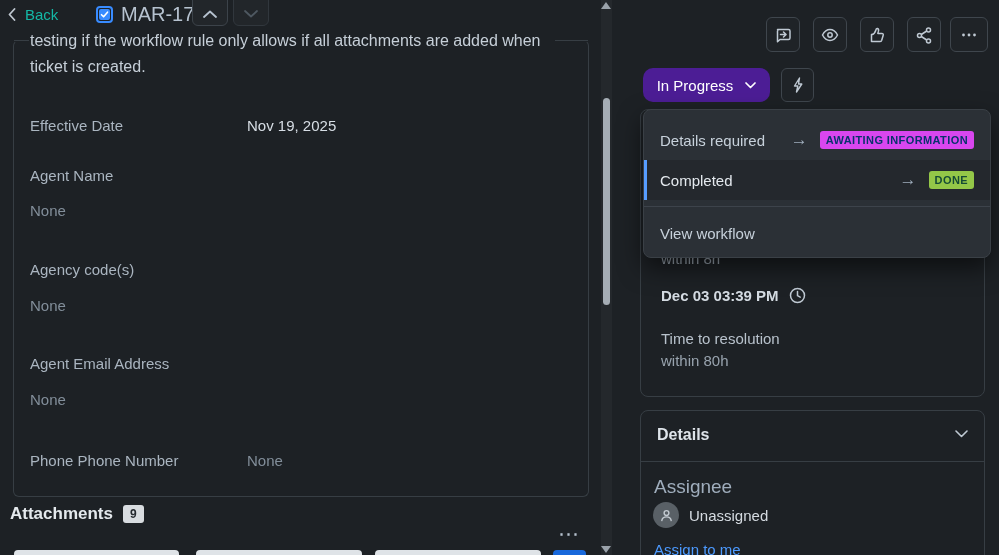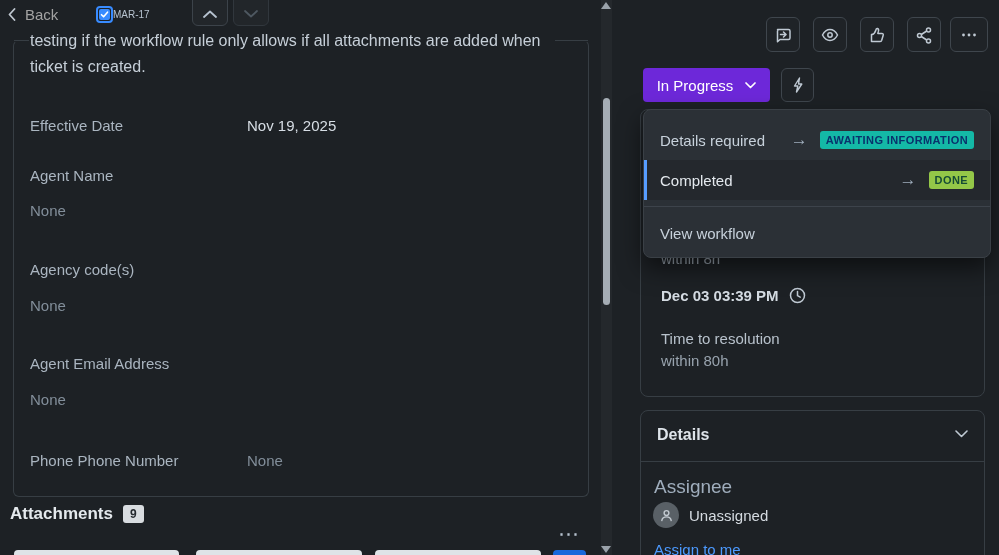--- a/index.html
+++ b/index.html
@@ -6,23 +6,23 @@
   html,body { background:#101214; }
   #stage {
     position:relative; width:999px; height:555px; overflow:hidden;
     background:#1d2125; font-family:"Liberation Sans", sans-serif; color:#b6c2cf;
   }
   .abs { position:absolute; }
 
   
   #topbar { left:0; top:0; width:600px; height:28px; background:#1d2125; z-index:30; }
   .back-btn { left:8px; top:3px; display:flex; align-items:center; gap:9px; height:22px;
-    color:#a3a3a3; font-size:15px; cursor:pointer; z-index:31;justify-content:center; }
-  .issue-chip { left:96px; top:3px; display:flex; align-items:center; height:22px;
-    color:#b6c2cf; font-size:10px; cursor:pointer; z-index:31; }
+    color:#14b8a6; font-size:15px; cursor:pointer; z-index:31;justify-content:center; }
+  .issue-chip { left:96px; top:3px; display:flex; align-items:center; gap:8px; height:22px;
+    color:#b6c2cf; font-size:20px; cursor:pointer; z-index:31; }
   .task-icon { width:17px; height:17px; border:2px solid #388bff; border-radius:4px;
     display:flex; align-items:center; justify-content:center; background:#1d2125; }
   .task-icon .fill { width:11px; height:11px; background:#388bff; border-radius:2px;
     display:flex; align-items:center; justify-content:center; }
   .nav-btn { top:-8px; width:36px; height:34px; border:1px solid #3c434a; border-radius:6px;
     background:#22262a; display:flex; align-items:flex-end; justify-content:center;
     padding-bottom:7px; z-index:31; cursor:pointer; }
   .nav-btn.up { left:192px; }
   .nav-btn.down { left:233px; border-color:#31373d; }
 
@@ -51,40 +51,40 @@
   .sb-thumb { left:603px; top:98px; width:7px; height:207px; background:#a5adb5;
     border-radius:4px; z-index:21; cursor:pointer; }
   .sb-arrow { width:0; height:0; border-left:5px solid transparent; border-right:5px solid transparent; z-index:21; cursor:pointer; }
   .sb-up { left:601px; top:2px; border-bottom:7px solid #9aa2aa; }
   .sb-down { left:601px; top:546px; border-top:7px solid #9aa2aa; }
 
   
   .icon-btn { top:17px; width:34px; height:35px; border:1px solid #3f464d; border-radius:6px;
     background:#1f2327; display:flex; align-items:center; justify-content:center;
     cursor:pointer; z-index:5; color:#bfc9d3; }
-  .status-btn { left:643px; top:68px; width:127px; height:34px; background:#6d28d9;
-    border-radius:4px; display:flex; align-items:center; justify-content:center; gap:12px;
+  .status-btn { left:643px; top:68px; width:127px; height:34px; background:#4c1d95;
+    border-radius:10px; display:flex; align-items:center; justify-content:center; gap:12px;
     color:#ffffff; font-size:15px; font-weight:500; cursor:pointer; z-index:5; }
   .bolt-btn { left:781px; top:68px; width:33px; height:34px; border:1px solid #3f464d;
     border-radius:6px; background:#1f2327; display:flex; align-items:center; justify-content:center;
     cursor:pointer; z-index:5; color:#bfc9d3; }
 
   
   .menu { left:643px; top:109px; width:348px; background:#2b3036; border-radius:8px;
     border:1px solid #3a4046; box-shadow:0 10px 24px rgba(0,0,0,.55); padding:10px 0 4px 0;
     z-index:40; }
   .menu-item { height:40px; display:flex; align-items:center; padding:0 16px;
     font-size:15px; color:#c7d1db; cursor:pointer; }
   .menu-item .spacer { flex:1 1 auto; min-width:12px; }
   .menu-item.selected { background:#24282d; border-left:3px solid #579dff; padding-left:13px;
     color:#e4e9ee; }
   .arrow-glyph { color:#9fadbc; font-size:17px; margin-right:12px; }
   .badge { font-size:11px; font-weight:bold; letter-spacing:.4px; border-radius:3px;
     padding:3px 6px; line-height:12px; white-space:nowrap; }
-  .badge-info { background:#14b8a6; color:#09326c; }
+  .badge-info { background:#d946ef; color:#09326c; }
   .badge-success { background:#94c748; color:#164b35; }
   .menu-divider { height:1px; background:#3d434b; margin:6px 0; }
   .menu-footer { height:40px; display:flex; align-items:center; padding:0 16px;
     font-size:15px; color:#c7d1db; cursor:pointer; }
 
   
   .sla-card { left:640px; top:109px; width:345px; height:288px; border:1px solid #373e44;
     border-radius:8px; z-index:4; }
   .sla-within { position:absolute; left:20px; font-size:15px; color:#98a3ae; }
   .sla-due { position:absolute; left:20px; top:177px; display:flex; align-items:center; gap:10px;

